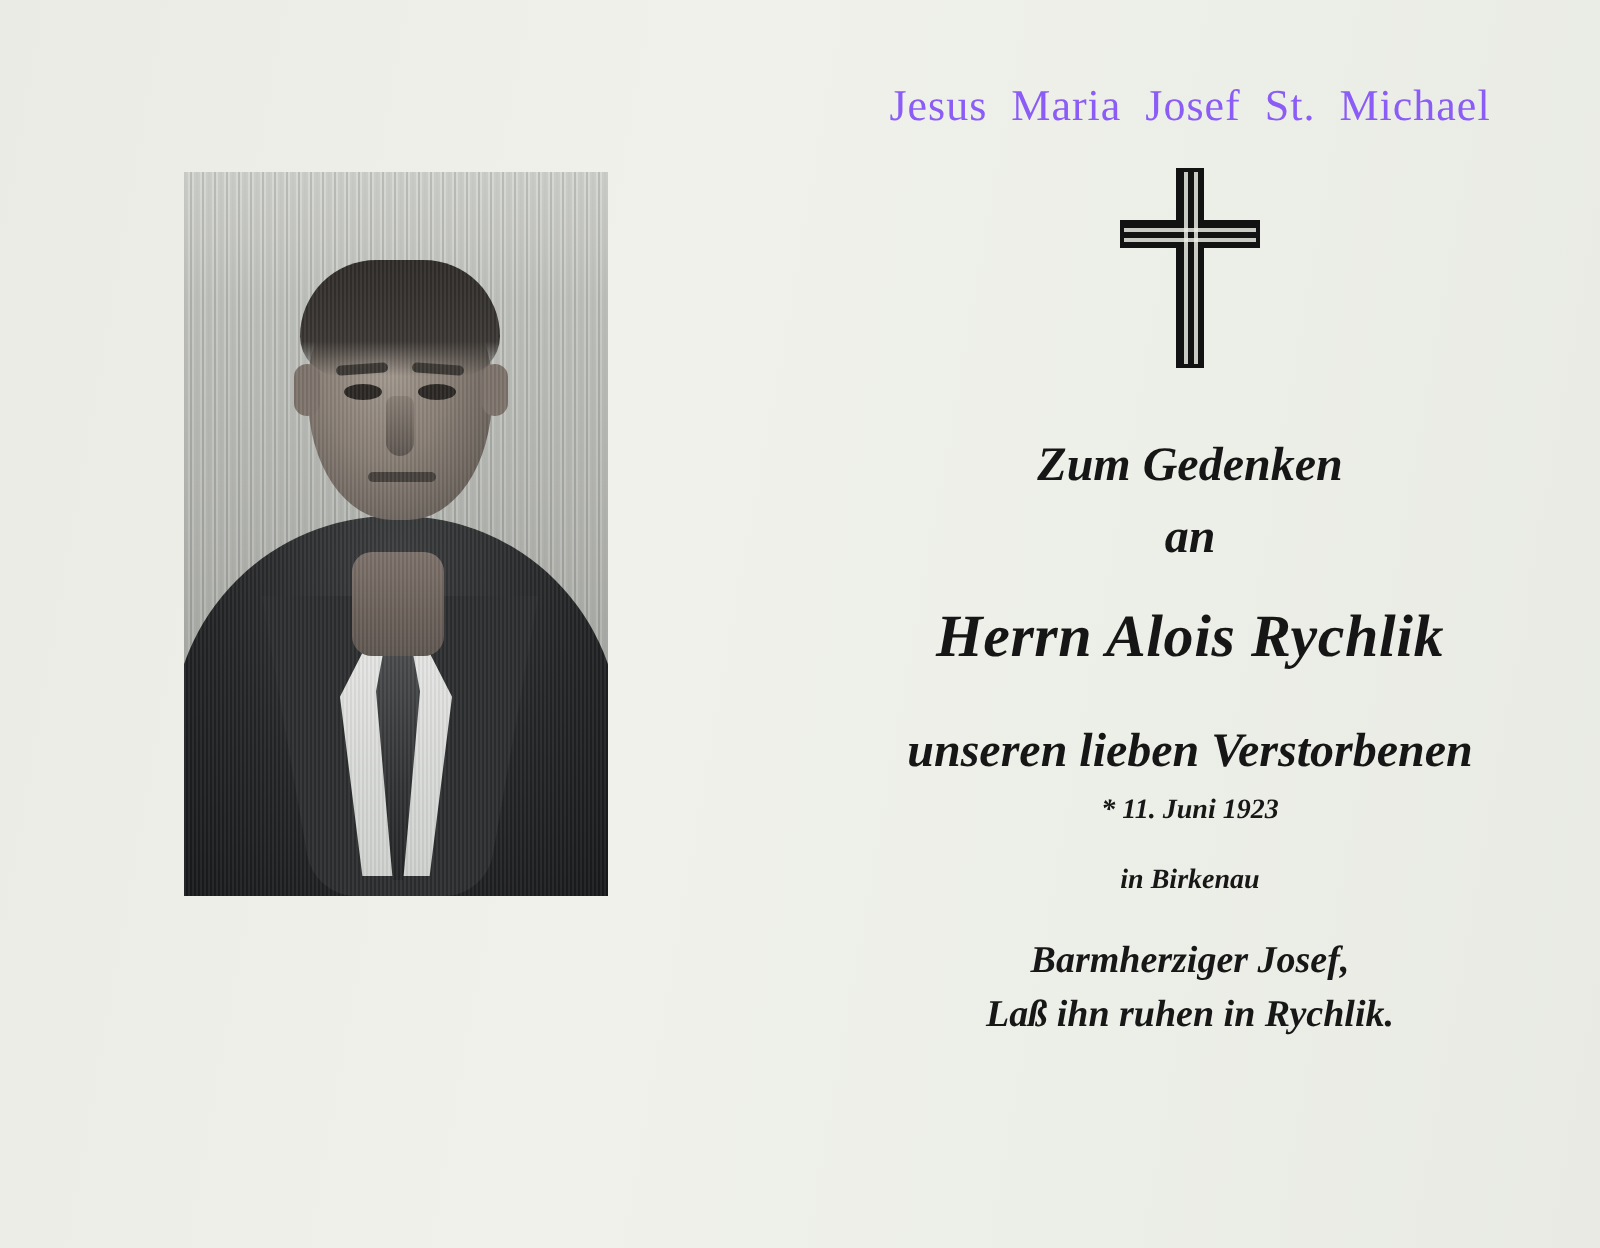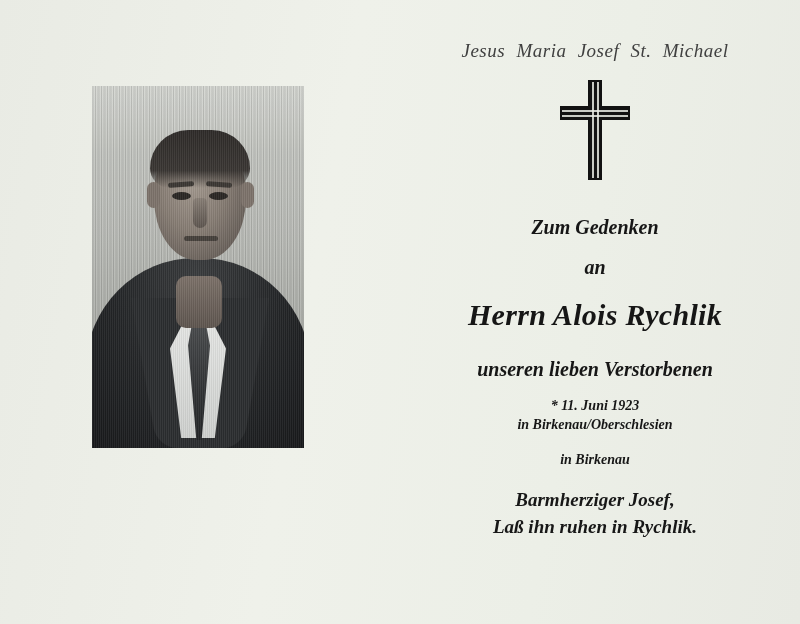--- a/index.html
+++ b/index.html
@@ -147,40 +147,39 @@
   #text-column {
     position: absolute;
     left: 400px;
     top: 40px;
     width: 390px;
     text-align: center;
     color: #1b1b1b;
   }
   #invocation {
     font-family: "Liberation Serif", serif;
-    font-size: 19px;
+    font-size: 22px;
     letter-spacing: 0.5px;
     word-spacing: 6px;
-    color: #404040;
+    color: #8b5cf6;
     margin: 0 0 10px 0;
-    font-style: italic;
   }
   #cross-wrap {
     display: flex;
     justify-content: center;
     align-items: center;
     margin: 14px 0 30px 0;
     height: 108px;
   }
   #memorial-lines p {
-    margin: 14px;
-    font-family: "Liberation Serif", serif;
-    font-style: italic;
-    font-weight: bold;
-    font-size: 20px;
+    margin: 4px;
+    font-family: "Liberation Serif", serif;
+    font-style: italic;
+    font-weight: bold;
+    font-size: 24px;
     line-height: 1.32;
     color: #161616;
   }
   #deceased-name {
     margin: 14px 0 22px 0 !important;
     font-size: 30px !important;
     font-style: italic;
     font-weight: bold;
     letter-spacing: 0.3px;
   }
@@ -258,21 +257,20 @@
 
     <div id="memorial-lines">
       <p>Zum Gedenken</p>
       <p>an</p>
       <p id="deceased-name">Herrn Alois Rychlik</p>
       <p>unseren lieben Verstorbenen</p>
     </div>
 
     <div class="date-group">
       <p class="date-line">* 11. Juni 1923</p>
-      <p class="date-line">in Birkenau/Oberschlesien</p>
     </div>
 
     <div class="date-group">
       <p class="date-line">in Birkenau</p>
     </div>
 
     <div id="prayer">
       <p>Barmherziger Josef,</p>
       <p>Laß ihn ruhen in Rychlik.</p>
     </div>

